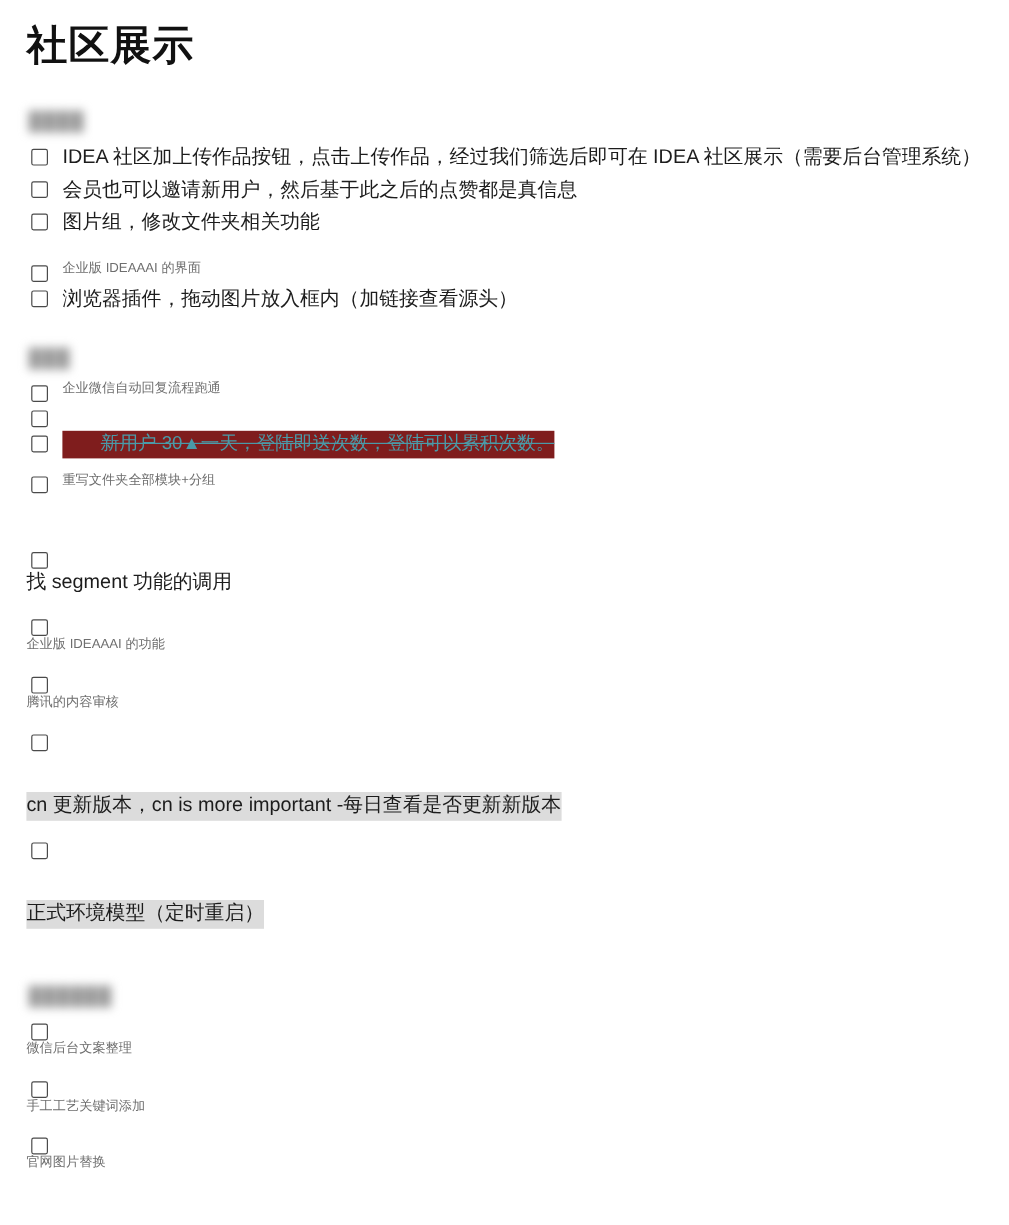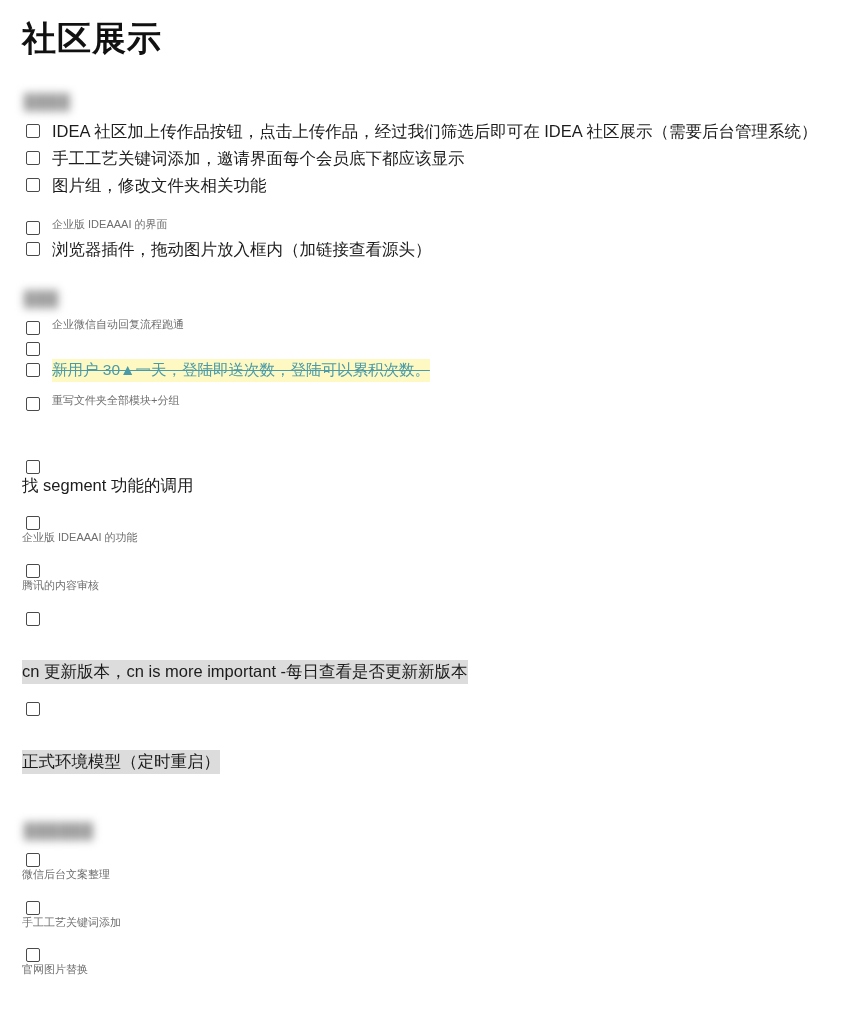--- a/index.html
+++ b/index.html
@@ -69,21 +69,22 @@
   .task-text.muted {
     color: #6e6e6e;
     font-size: 11px;
   }
   .task-text.done {
     color: #4a9aa8;
     text-decoration: line-through;
     font-size: 15.5px;
   }
   .hl-blue {
-    background: #fef9c3;
+    background: #7f1d1d;
+    padding-left: 32px;
   }
   .hl-gray {
     background: #dcdcdc;
     margin-top: 34px;
   }
   .gap-lg { height: 26px; }
   .gap-md { height: 16px; }
   .gap-sm { height: 8px; }
   .spaced .task { margin-bottom: 14px; flex-direction: column; }
 </style>
@@ -98,21 +99,21 @@
     <div class="group-header">
       <span class="blurred">████</span>
     </div>
 
     <div class="task">
       <div class="checkbox"></div>
       <div class="task-text">IDEA 社区加上传作品按钮，点击上传作品，经过我们筛选后即可在 IDEA 社区展示（需要后台管理系统）</div>
     </div>
     <div class="task">
       <div class="checkbox"></div>
-      <div class="task-text">手工工艺关键词添加，邀请界面每个会员底下都应该显示</div>
+      <div class="task-text">会员也可以邀请新用户，然后基于此之后的点赞都是真信息</div>
     </div>
     <div class="task">
       <div class="checkbox"></div>
       <div class="task-text">图片组，修改文件夹相关功能</div>
     </div>
 
     <div class="gap-md"></div>
 
     <div class="task">
       <div class="checkbox"></div>

